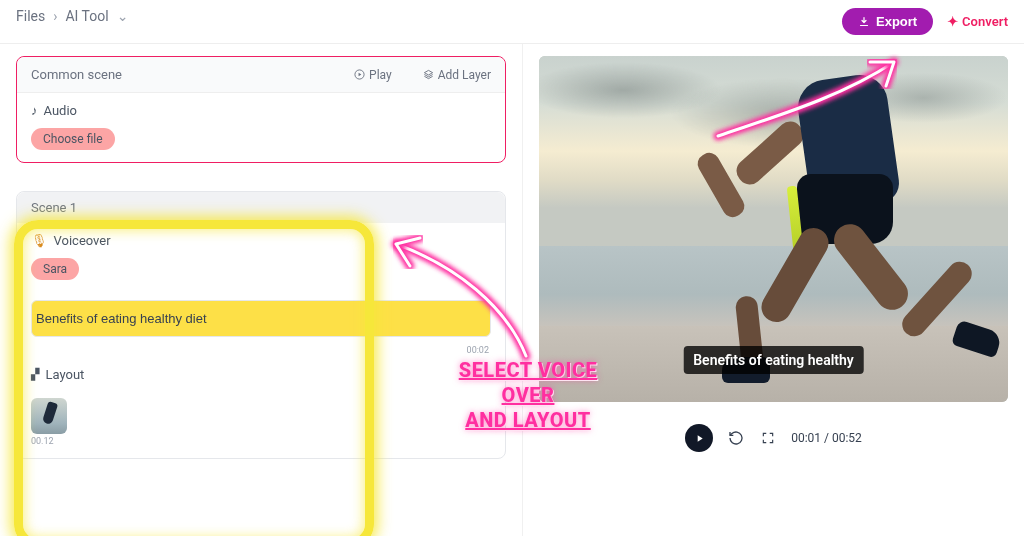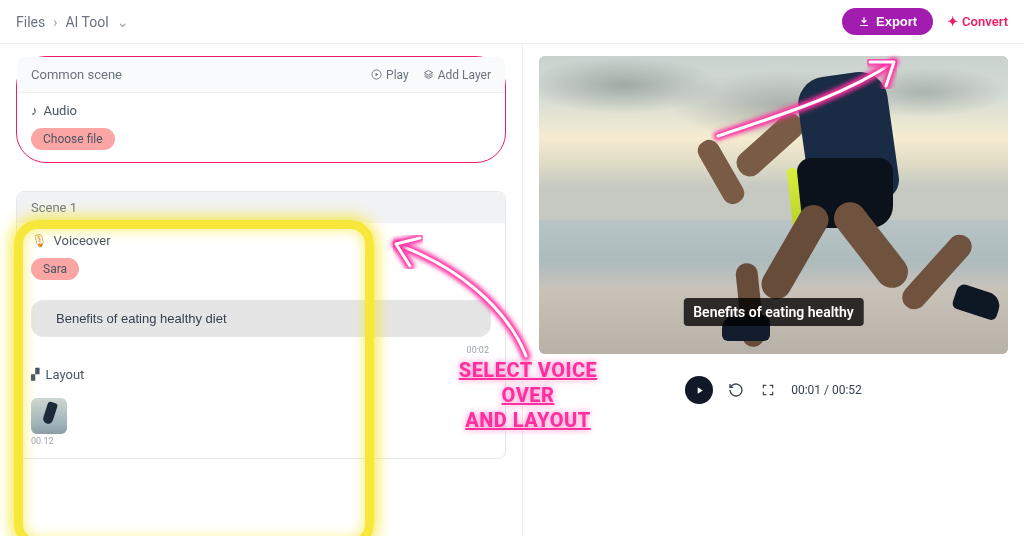--- a/index.html
+++ b/index.html
@@ -1,38 +1,38 @@
 <!DOCTYPE html>
 <html><head>
 <meta charset="utf-8">
 <style>
   * { box-sizing: border-box; margin: 0; padding: 0; }
   body { font-family: -apple-system, BlinkMacSystemFont, "Segoe UI", Roboto, sans-serif; background: #fff; width: 1024px; height: 536px; overflow: hidden; position: relative; }
-  .topbar { display: flex; align-items: center; justify-content: space-between; padding: 8px 16px; border-bottom: 1px solid #eee; height: 44px; gap: 36px; }
+  .topbar { display: flex; align-items: flex-start; justify-content: space-between; padding: 8px 16px; border-bottom: 1px solid #eee; height: 44px; gap: 36px; }
   .breadcrumb { display: flex; align-items: center; gap: 8px; color: #6b7280; font-size: 14px; }
   .breadcrumb .chev { color: #9ca3af; }
   .actions { display: flex; align-items: center; gap: 14px; }
   .export-btn { background: #a21caf; color: #fff; border: none; border-radius: 18px; padding: 6px 16px; font-size: 13px; font-weight: 600; display: flex; align-items: center; gap: 6px; cursor: pointer; }
   .convert-link { color: #ef1e63; font-size: 13px; font-weight: 600; display: flex; align-items: center; gap: 4px; cursor: pointer; }
   .main { display: flex; height: calc(100% - 44px); }
   .left { width: 522px; padding: 12px 16px; overflow: hidden; position: relative; }
   .right { flex: 1; padding: 12px 16px; border-left: 1px solid #f0f0f0; }
   .panel { border: 1px solid #e5e7eb; border-radius: 8px; margin-bottom: 28px; background: #fff; }
-  .panel.pink { border-color: #ef1e63; border-radius: 30px; }
+  .panel.pink { border-color: #ef1e63; }
   .panel-head { display: flex; align-items: center; justify-content: space-between; padding: 10px 14px; background: #f9fafb; border-bottom: 1px solid #eee; border-radius: 8px 8px 0 0; color: #6b7280; font-size: 13px; }
-  .panel-head .actions-inline { display: flex; gap: 14px; align-items: center; font-size: 12px; color: #6b7280; }
+  .panel-head .actions-inline { display: flex; gap: 31px; align-items: center; font-size: 12px; color: #6b7280; }
   .section-label { display: flex; align-items: center; gap: 6px; padding: 10px 14px; font-size: 13px; color: #4b5563; }
   .pill { background: #fca5a5; border-radius: 14px; padding: 4px 12px; font-size: 12px; color: #4b5563; margin: 0 14px 12px; display: inline-block; cursor: pointer; }
   .scene-title-bar { background: #f1f2f4; padding: 8px 14px; font-size: 13px; color: #6b7280; border-radius: 8px 8px 0 0; }
-  .text-input { margin: 8px 14px; padding: 10px 24px; border: 1px solid #e5e7eb; border-radius: 12px; font-size: 13px; color: #374151; background: #e5e5e5; width: calc(100% - 28px); }
+  .text-input { margin: 8px 14px; padding: 10px 4px; border: 1px solid #e5e7eb; border-radius: 6px; font-size: 13px; color: #374151; background: #fde047; width: calc(100% - 28px); }
   .timecode { font-size: 9px; color: #9ca3af; text-align: right; padding: 0 16px 8px 0; }
   .layout-thumb { width: 36px; height: 36px; border-radius: 6px; margin: 6px 14px 2px; overflow: hidden; background: linear-gradient(180deg,#cfd6d0 0%,#a0b4bc 70%,#8a9da5 100%); position: relative; }
   .layout-thumb::after { content:""; position:absolute; left:14px; top:4px; width:10px; height:22px; background:#1e2a3a; border-radius:3px 3px 5px 5px; transform: rotate(18deg); }
   .thumb-time { font-size: 9px; color: #9ca3af; margin: 2px 14px 12px; }
-  .preview { width: 100%; height: 298px; border-radius: 6px; overflow: hidden; position: relative; background: #bfc8c4; }
+  .preview { width: 100%; height: 346px; border-radius: 6px; overflow: hidden; position: relative; background: #bfc8c4; }
   .sky { position:absolute; inset:0 0 45% 0; background: linear-gradient(180deg,#c9d2ce 0%,#d6ddd5 25%,#f5ecd1 50%,#e1dcc6 65%,#c5c9c2 80%); }
   .clouds { position:absolute; inset:0; background: radial-gradient(ellipse 140px 40px at 18% 18%, rgba(120,130,128,.55), transparent 70%), radial-gradient(ellipse 160px 50px at 52% 30%, rgba(110,120,118,.45), transparent 70%), radial-gradient(ellipse 120px 36px at 82% 22%, rgba(120,130,128,.45), transparent 70%); }
   .sea { position:absolute; inset:55% 0 22% 0; background: linear-gradient(180deg,#b8c4c6 0%,#aebbbd 60%,#c7c3bc 100%); }
   .sand { position:absolute; inset:78% 0 0 0; background: linear-gradient(180deg,#c8c2b9 0%,#b7b1a8 100%); }
   .runner { position:absolute; left:34%; top:6%; width:62%; height:88%; }
   .torso { position:absolute; left:36%; top:0%; width:90px; height:130px; background:#1a2c45; border-radius:28px 28px 20px 20px; transform: rotate(-8deg); }
   .arm { position:absolute; left:20%; top:12%; width:26px; height:80px; background:#7a5b46; border-radius:12px; transform: rotate(48deg); }
   .forearm { position:absolute; left:4%; top:24%; width:22px; height:70px; background:#7a5b46; border-radius:10px; transform: rotate(-30deg); }
   .short { position:absolute; left:34%; top:32%; width:96px; height:70px; background:#0b121c; border-radius:14px 14px 22px 22px; }
   .stripe { position:absolute; left:92px; top:36%; width:10px; height:64px; background:linear-gradient(180deg,#d8ef3b,#b6d028); border-radius:4px; transform: rotate(-6deg); }

